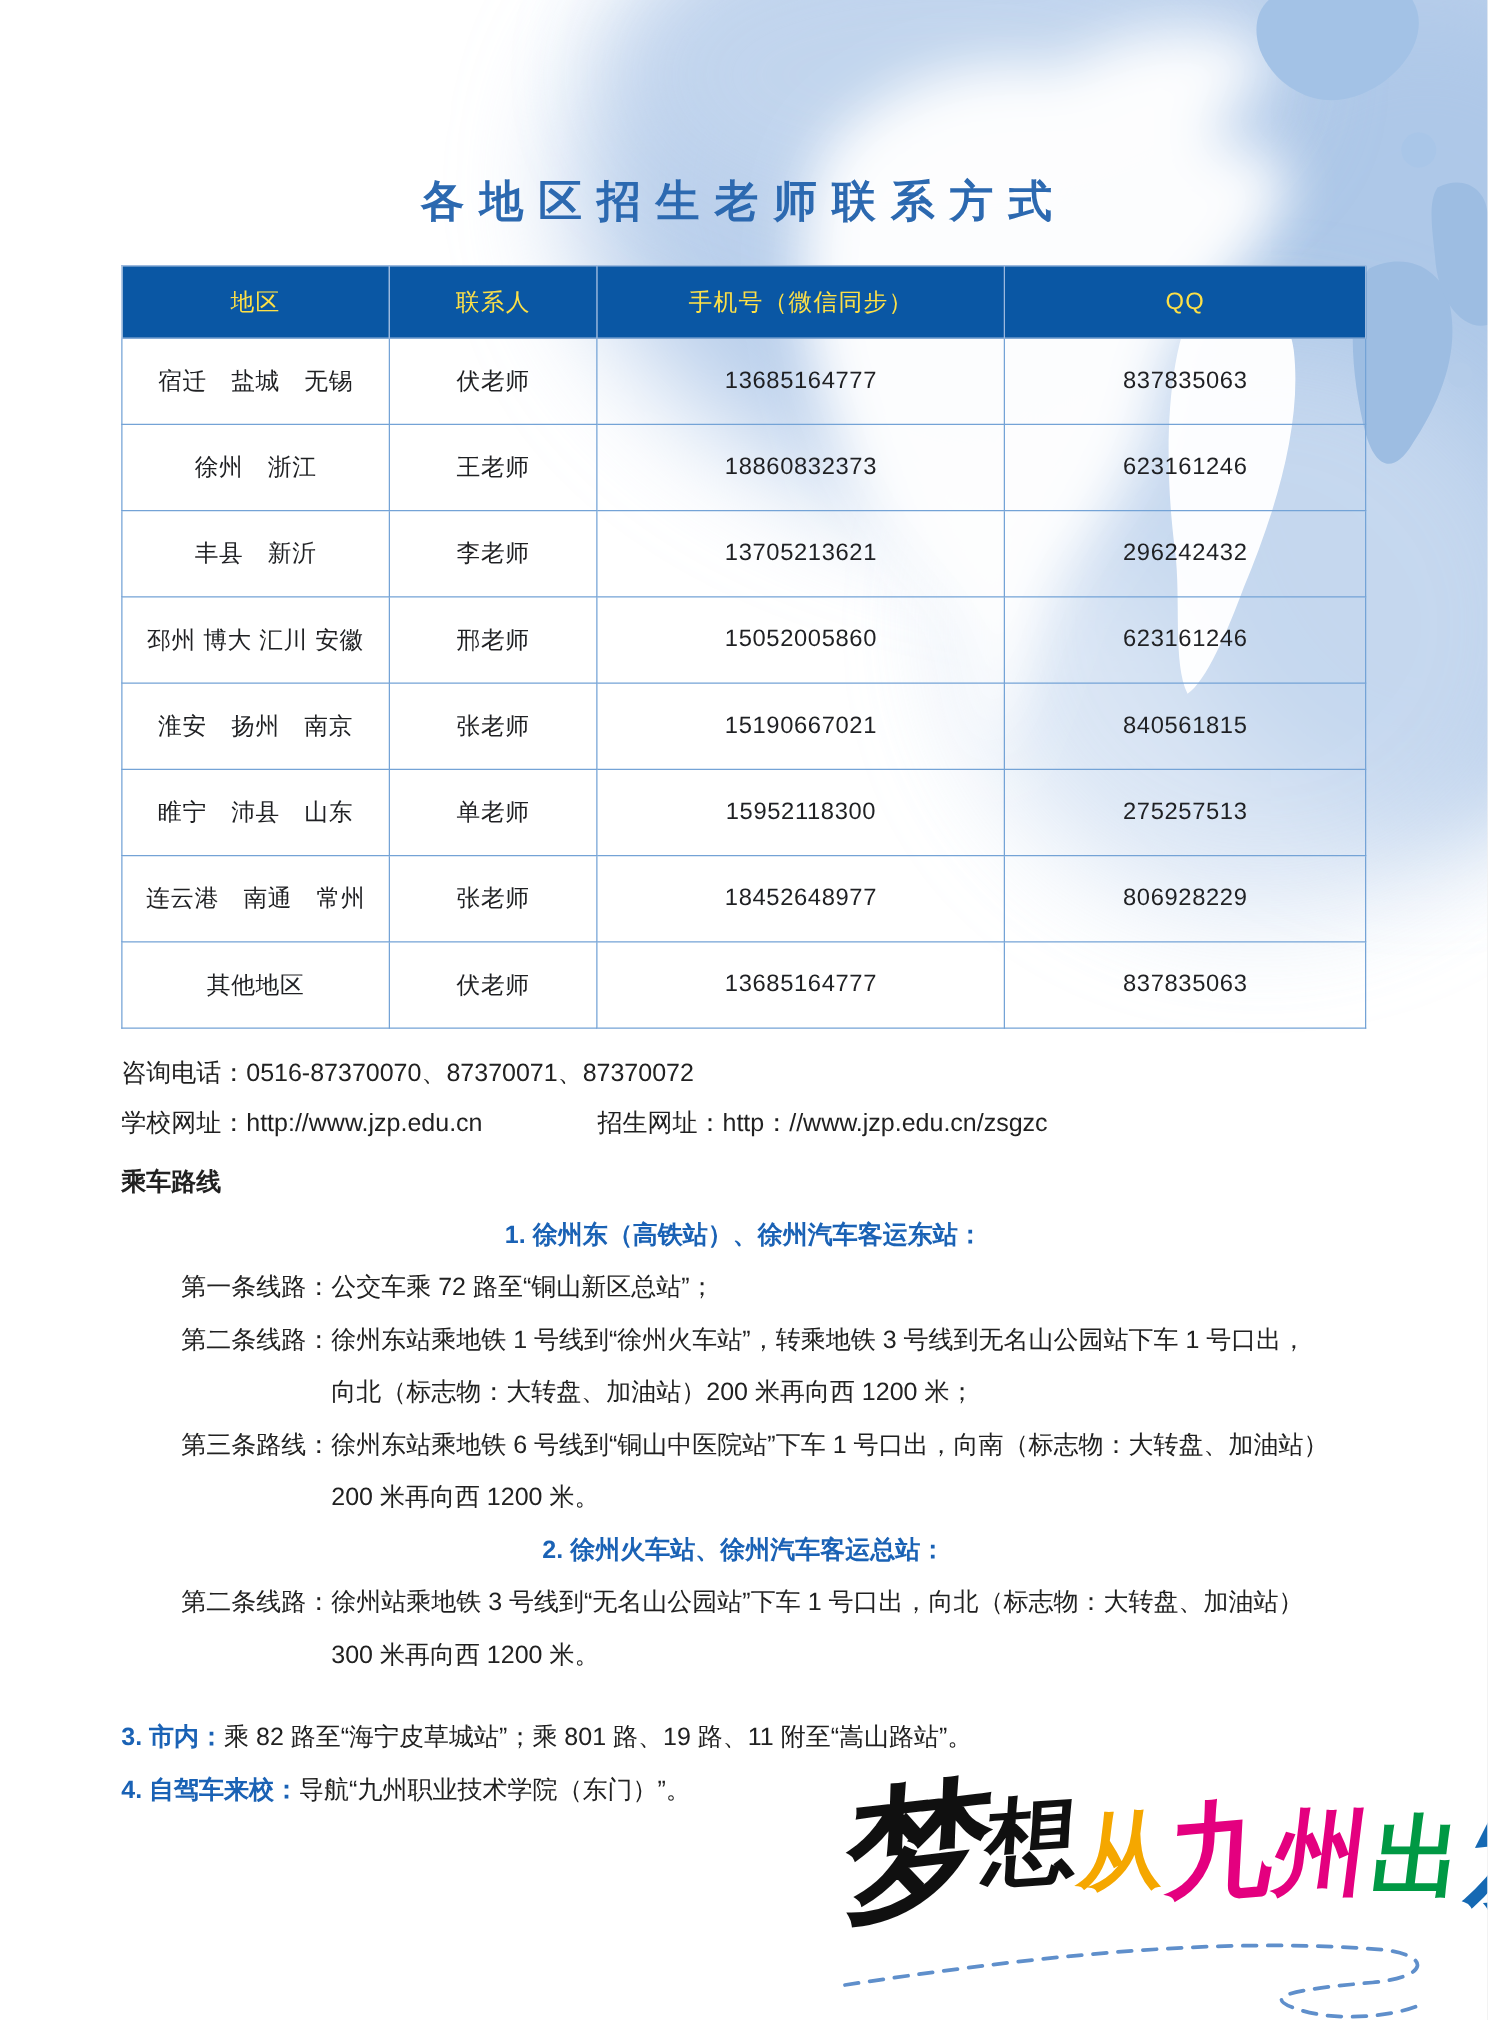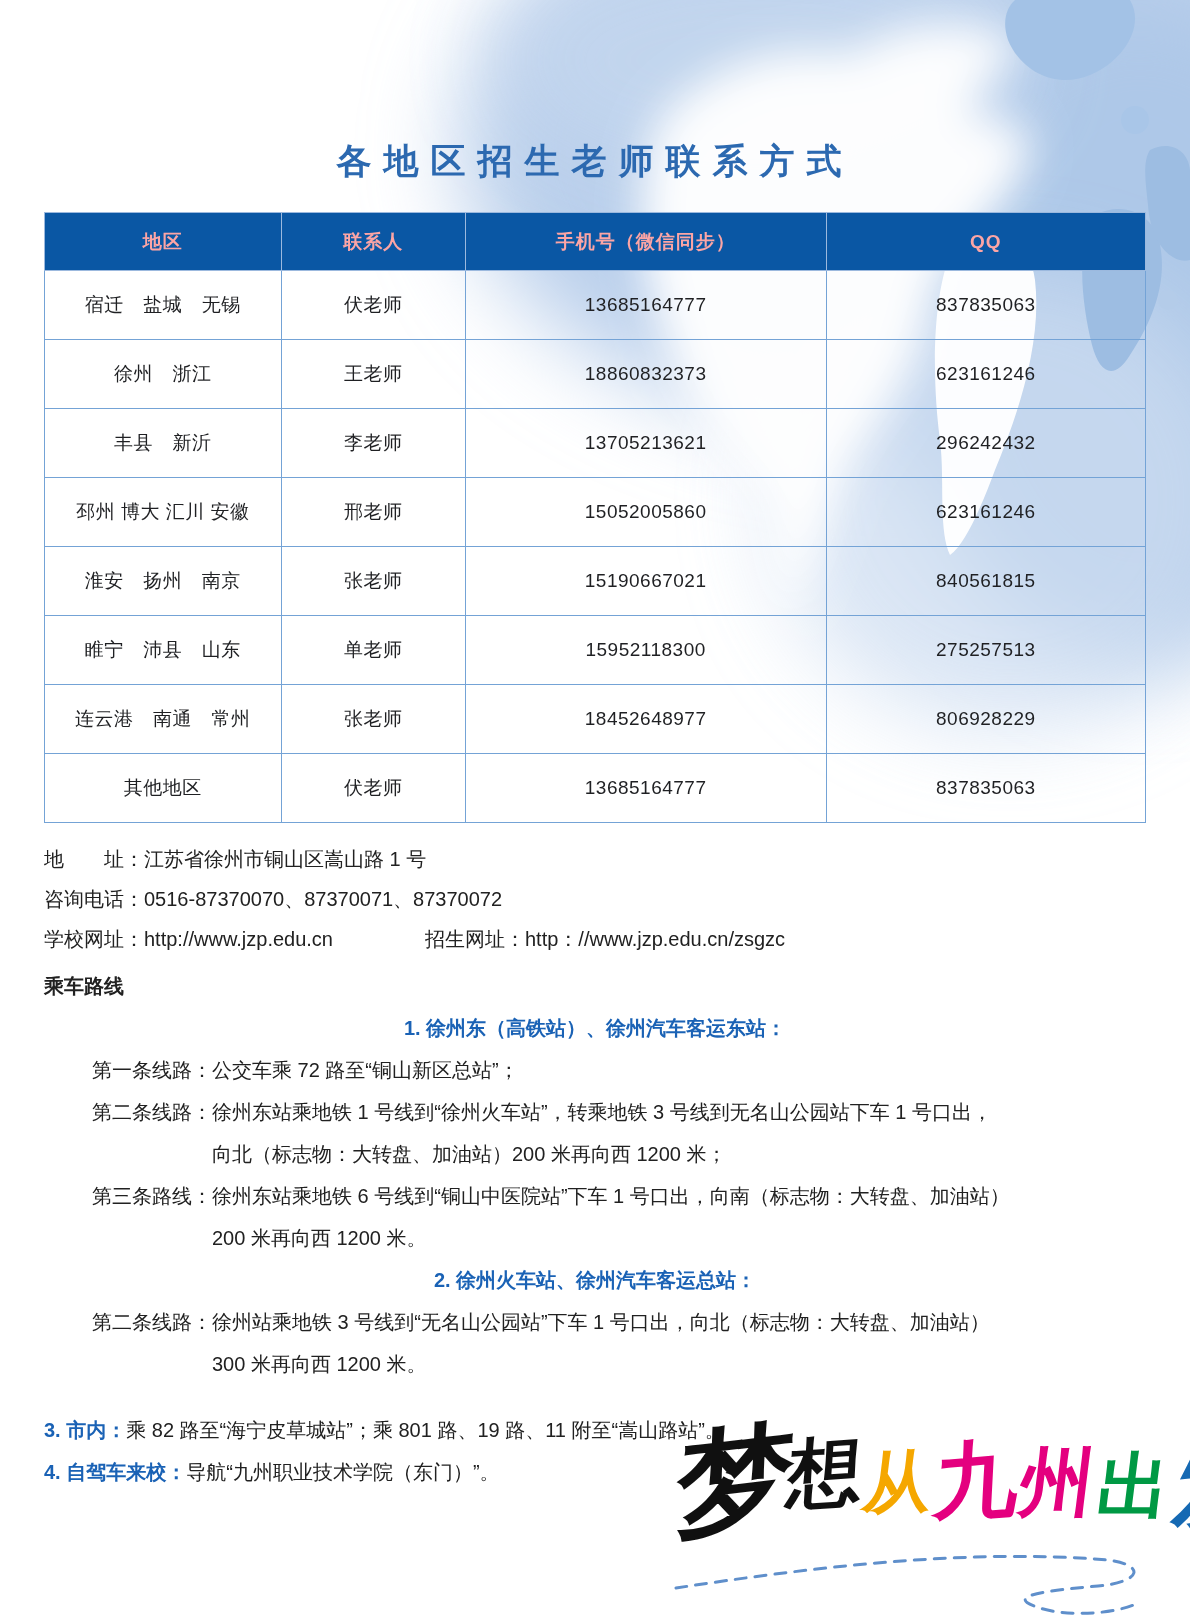--- a/index.html
+++ b/index.html
@@ -6,21 +6,21 @@
   .page{
     position:relative;
     width:1190px;height:1616px;
     margin:0 auto;
     background:#ffffff;
     overflow:hidden;
     font-family:"Liberation Sans","DejaVu Sans",sans-serif;
     color:var(--text_color,#212121);
   }
   .bg{position:absolute;inset:0;z-index:0;pointer-events:none;}
-  .content{position:relative;z-index:1;padding:0 44px;}
+  .content{position:relative;z-index:1;padding:0 97px;}
 
   .title{
     margin-top:138px;
     text-align:center;
     font-size:35px;
     letter-spacing:12px;
     font-weight:600;
     color:var(--title_color,#2c69b0);
     white-space:nowrap;
   }
@@ -30,23 +30,23 @@
     width:100%;
     border-collapse:collapse;
     table-layout:fixed;
   }
   table.contact col.c1{width:21.5%;}
   table.contact col.c2{width:16.7%;}
   table.contact col.c3{width:32.8%;}
   table.contact col.c4{width:29.0%;}
   table.contact th{
     background:var(--header_bg,#0a57a4);
-    color:#fca5a5;
+    color:#fde047;
     font-size:19px;
-    font-weight:700;
+    font-weight:400;
     height:55px;
     border:1px solid #9cb9de;
     letter-spacing:1px;
   }
   table.contact td{
     height:66px;
     text-align:center;
     vertical-align:middle;
     font-size:19px;
     color:#1f2023;
@@ -191,21 +191,20 @@
         <tr>
           <td>其他地区</td>
           <td>伏老师</td>
           <td>13685164777</td>
           <td>837835063</td>
         </tr>
       </tbody>
     </table>
 
     <div class="info">
-      <div class="info-line">地　　址：江苏省徐州市铜山区嵩山路 1 号</div>
       <div class="info-line">咨询电话：0516-87370070、87370071、87370072</div>
       <div class="info-line">
         <span>学校网址：http://www.jzp.edu.cn</span><span class="web-gap"></span><span>招生网址：http：//www.jzp.edu.cn/zsgzc</span>
       </div>
     </div>
 
     <div class="routes">
       <div class="routes-heading">乘车路线</div>
 
       <div>

